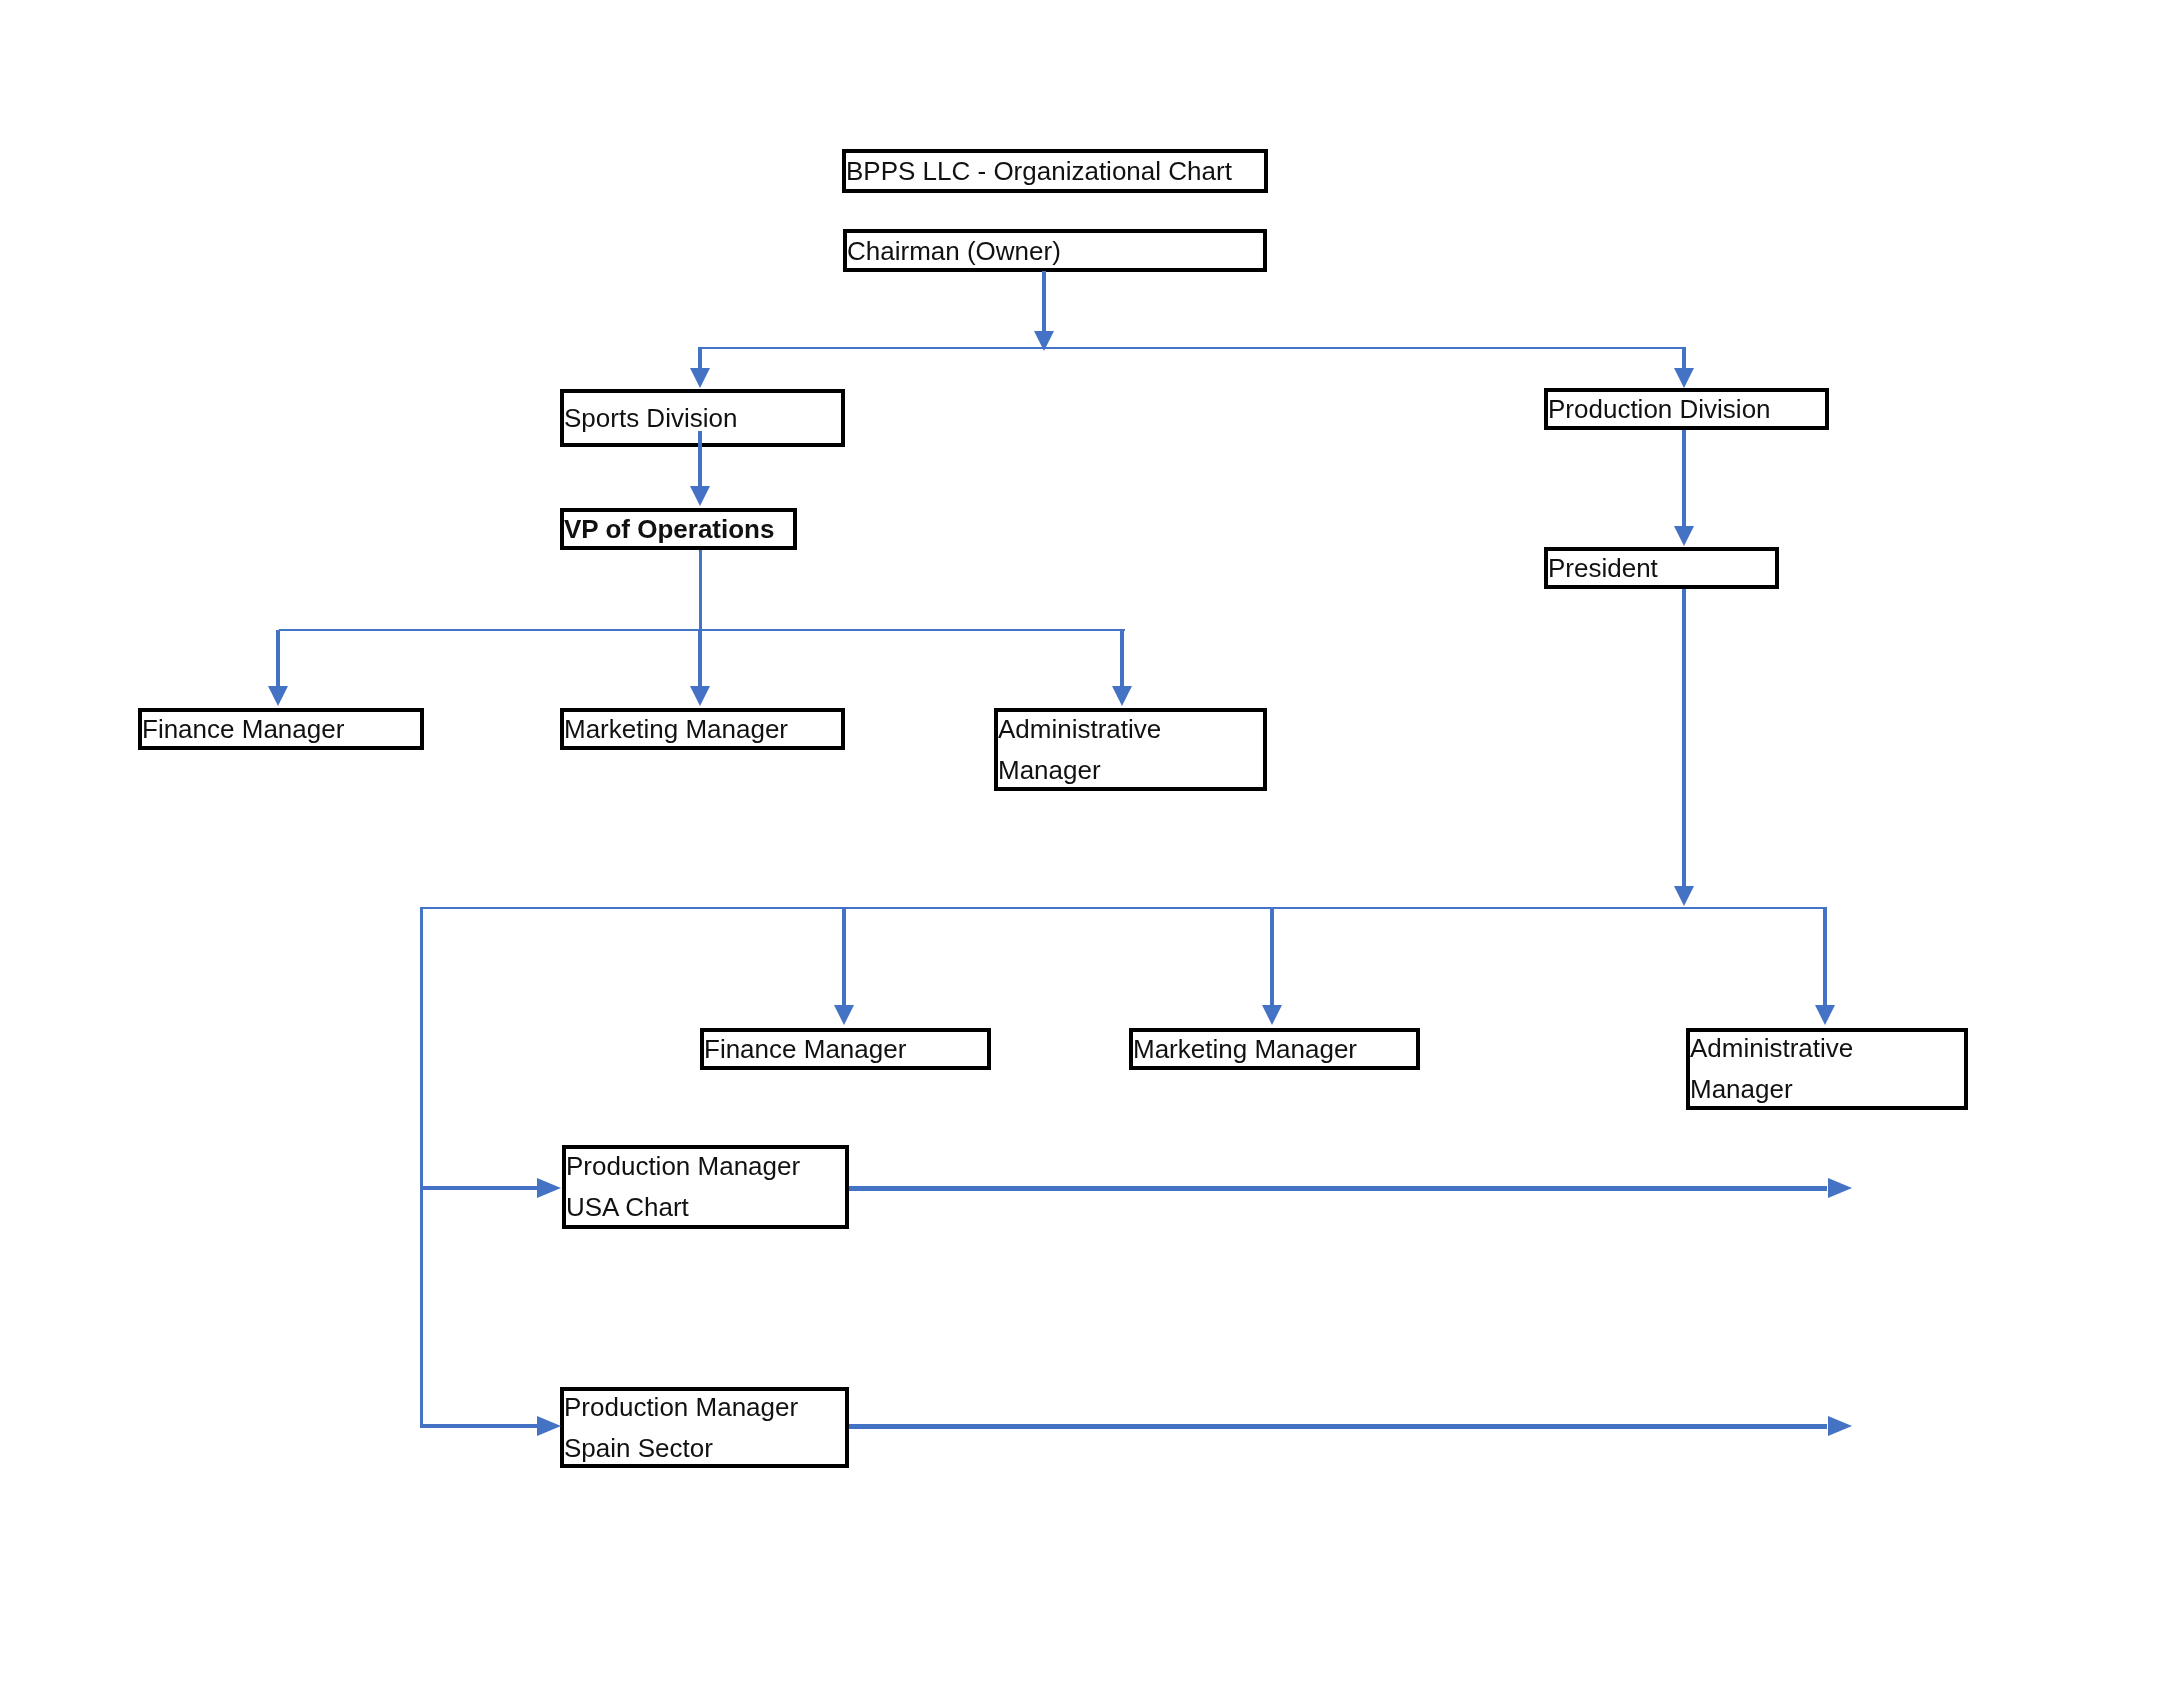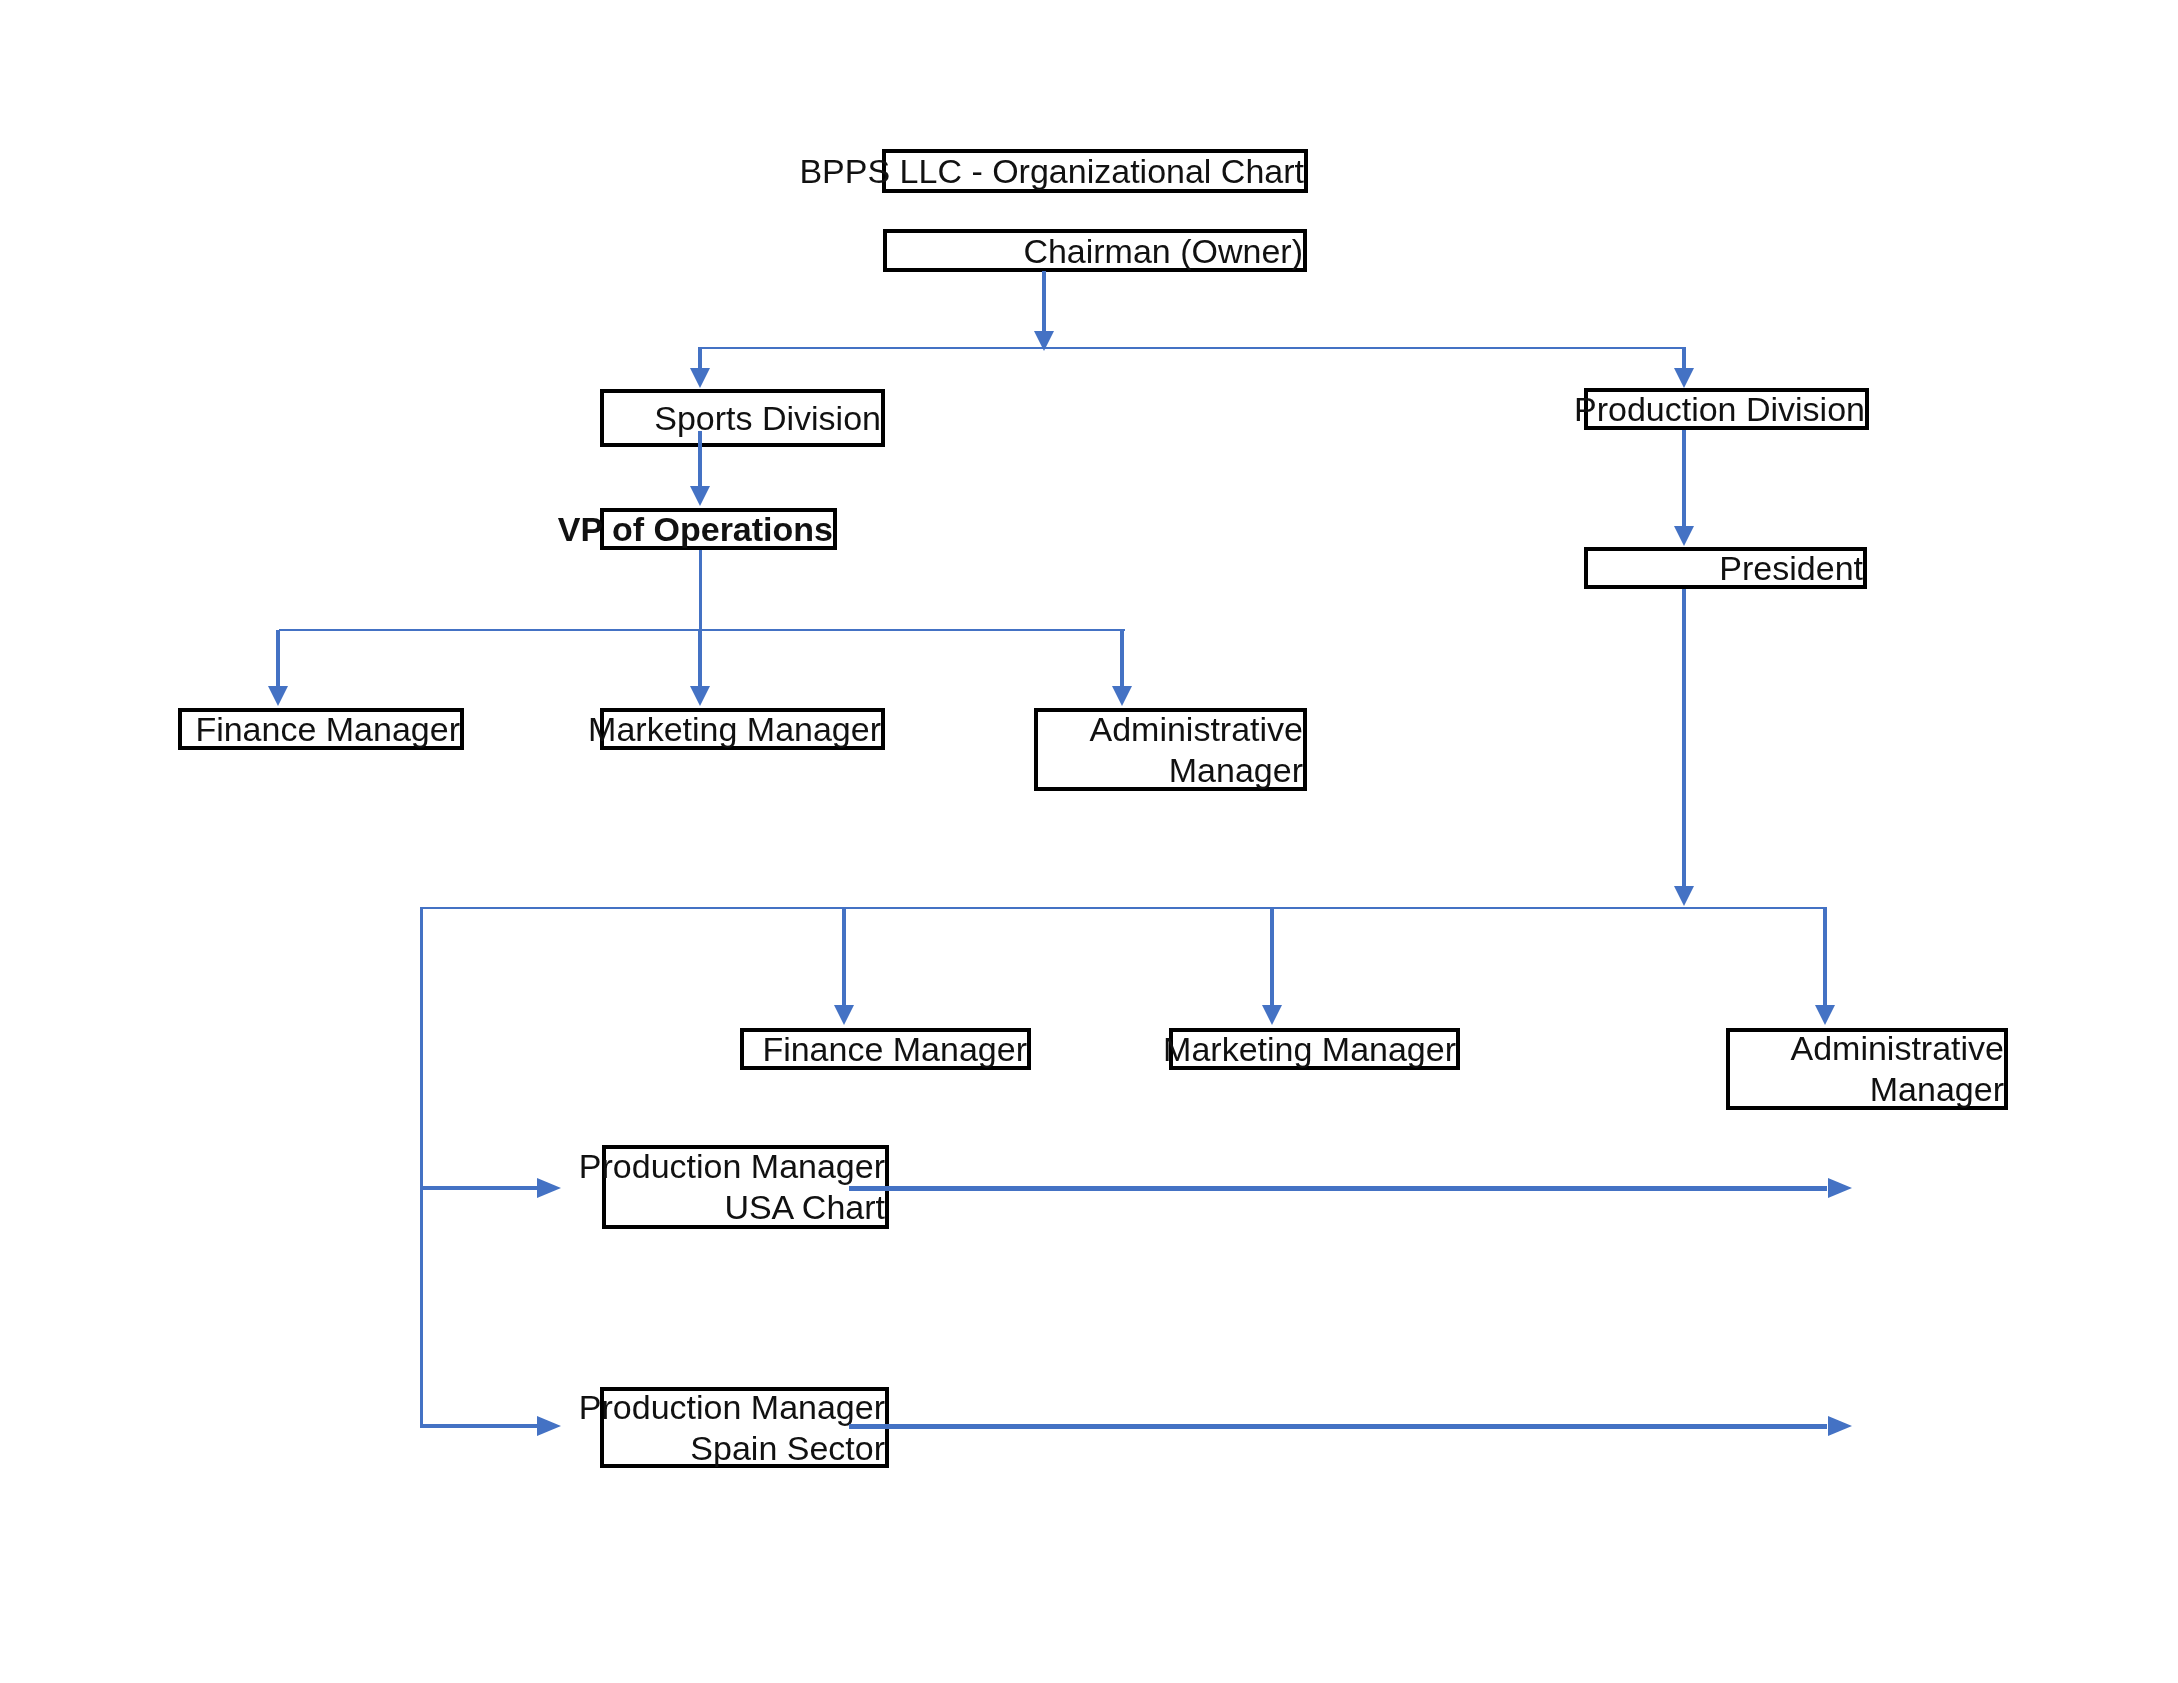--- a/index.html
+++ b/index.html
@@ -24,27 +24,26 @@
     color: var(--text);
     overflow: hidden;
   }
   .node {
     position: absolute;
     box-sizing: border-box;
     background: var(--box-fill);
     border: 4px solid var(--box-border);
     display: flex;
     flex-direction: column;
-    align-items: flex-end;
+    align-items: flex-start;
     justify-content: center;
     text-align: center;
-    font-size: 34px;
+    font-size: 26px;
     line-height: 34px;
     white-space: nowrap;
-    margin-left: 40px;
   }
   .node.two-line {
     line-height: 41px;
   }
   .v {
     position: absolute;
     width: 4px;
     background: var(--connector);
   }
   .v.thin { width: 3px; }
@@ -88,21 +87,21 @@
   </div>
 
   <div class="node" style="left:1544px; top:388px; width:285px; height:42px;">
     <span>Production Division</span>
   </div>
 
   <div class="node" style="left:560px; top:508px; width:237px; height:42px;font-weight:bold;">
     <span>VP of Operations</span>
   </div>
 
-  <div class="node" style="left:1544px; top:547px; width:283px; height:42px;">
+  <div class="node" style="left:1544px; top:547px; width:235px; height:42px;">
     <span>President</span>
   </div>
 
   <div class="node" style="left:138px; top:708px; width:286px; height:42px;">
     <span>Finance Manager</span>
   </div>
 
   <div class="node" style="left:560px; top:708px; width:285px; height:42px;">
     <span>Marketing Manager</span>
   </div>

